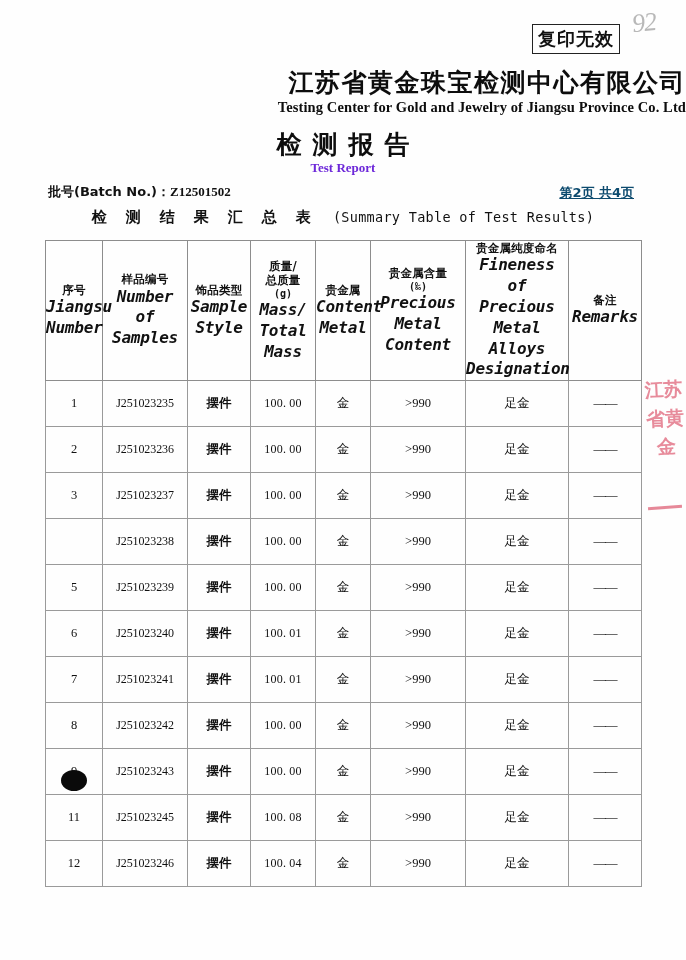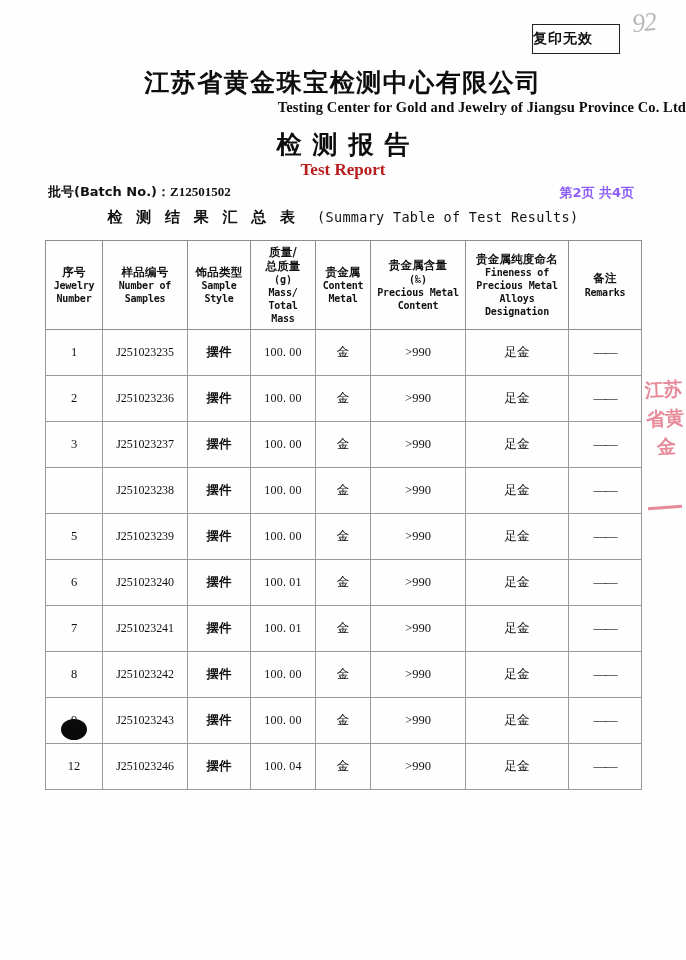--- a/index.html
+++ b/index.html
@@ -26,23 +26,23 @@
   
   .copy-invalid-box {
     position: absolute;
     left: 532px;
     top: 24px;
     width: 86px;
     height: 28px;
     border: 1.5px solid #222;
     display: flex;
     align-items: center;
-    justify-content: flex-start;
+    justify-content: center;
     font-family: Liberation Serif, serif;
-    font-size: 14px;
+    font-size: 18px;
     font-weight: 700;
     letter-spacing: 1px;
     color: #111;
   }
 
   .hand-mark {
     position: absolute;
     left: 632px;
     top: 8px;
     font-family: "Liberation Serif", serif;
@@ -53,21 +53,21 @@
     letter-spacing: -1px;
     user-select: none;
   }
 
   
   .org-cn {
     position: absolute;
     left: 0;
     right: 0;
     top: 66px;
-    text-align: center;
+    text-align: right;
     font-family: "DejaVu Sans", sans-serif;
     font-size: 25px;
     font-weight: 700;
     letter-spacing: 1.5px;
     color: #0d0d0d;
   }
   .org-en {
     position: absolute;
     left: 0;
     right: 0;
@@ -93,23 +93,23 @@
     text-indent: 11px;
     color: #0d0d0d;
   }
   .doc-title-en {
     position: absolute;
     left: 0;
     right: 0;
     top: 160px;
     text-align: center;
     font-family: "Liberation Serif", serif;
-    font-size: 17px;
-    font-weight: 700;
-    color: #b91c1c;
+    font-size: 13px;
+    font-weight: 700;
+    color: #6d28d9;
   }
 
   
   .batch-line {
     position: absolute;
     left: 48px;
     top: 183px;
     font-family: "DejaVu Sans", sans-serif;
     font-size: 13px;
     font-weight: 700;
@@ -120,36 +120,37 @@
     font-family: "Liberation Serif", serif;
     font-weight: 700;
   }
   .page-no {
     position: absolute;
     right: 52px;
     top: 184px;
     font-family: "DejaVu Sans", sans-serif;
     font-size: 13px;
     font-weight: 700;
-    color: #8b5cf6;
+    color: #0c4a6e;
     white-space: nowrap;
+    text-decoration: underline;
   }
 
   .summary-title {
     position: absolute;
     left: 0;
     right: 0;
     top: 208px;
     text-align: center;
     font-size: 15px;
     color: #111;
     white-space: nowrap;
   }
   .summary-title .cn {
-    font-family: Liberation Serif, serif;
+    font-family: Liberation Mono, monospace;
     font-weight: 700;
     letter-spacing: 5px;
   }
   .summary-title .en {
     font-family: "DejaVu Sans Mono", monospace;
     font-size: 13.5px;
     letter-spacing: 0.3px;
     margin-left: 17px;
   }
 
@@ -191,23 +192,24 @@
     display: block;
     font-family: "DejaVu Sans", sans-serif;
     font-size: 11.5px;
     font-weight: 700;
     line-height: 1.25;
     letter-spacing: 0.2px;
   }
   .hdr-en {
     display: block;
     font-family: "DejaVu Sans Mono", monospace;
-    font-size: 10px;
+    font-size: 16px;
     line-height: 1.3;
     letter-spacing: -0.2px;
+    font-style: italic;
   }
   .hdr-unit {
     display: block;
     font-family: "DejaVu Sans Mono", monospace;
     font-size: 10px;
     line-height: 1.3;
   }
 
   .cell-serial {
     font-family: "Liberation Serif", serif;
@@ -331,21 +333,21 @@
 
   <div class="summary-title">
     <span class="cn">检 测 结 果 汇 总 表</span><span class="en">(Summary Table of Test Results)</span>
   </div>
 
   <table class="result-table">
     <thead>
       <tr>
         <th class="c-serial">
           <span class="hdr-cn">序号</span>
-          <span class="hdr-en">Jewelry</span>
+          <span class="hdr-en">Jiangsu</span>
           <span class="hdr-en">Number</span>
         </th>
         <th class="c-sample">
           <span class="hdr-cn">样品编号</span>
           <span class="hdr-en">Number of</span>
           <span class="hdr-en">Samples</span>
         </th>
         <th class="c-style">
           <span class="hdr-cn">饰品类型</span>
           <span class="hdr-en">Sample</span>
@@ -468,20 +470,30 @@
           <td class="c-serial cell-serial">9<span class="ink-blob"></span></td>
           <td class="c-sample cell-sample">J251023243</td>
           <td class="c-style cell-style">摆件</td>
           <td class="c-mass cell-mass">100. 00</td>
           <td class="c-metal cell-metal">金</td>
           <td class="c-content cell-content">&gt;990</td>
           <td class="c-fineness cell-fineness">足金</td>
           <td class="c-remarks cell-remarks">——</td>
         </tr>
         <tr>
+          <td class="c-serial cell-serial">11</td>
+          <td class="c-sample cell-sample">J251023245</td>
+          <td class="c-style cell-style">摆件</td>
+          <td class="c-mass cell-mass">100. 08</td>
+          <td class="c-metal cell-metal">金</td>
+          <td class="c-content cell-content">&gt;990</td>
+          <td class="c-fineness cell-fineness">足金</td>
+          <td class="c-remarks cell-remarks">——</td>
+        </tr>
+        <tr>
           <td class="c-serial cell-serial">12</td>
           <td class="c-sample cell-sample">J251023246</td>
           <td class="c-style cell-style">摆件</td>
           <td class="c-mass cell-mass">100. 04</td>
           <td class="c-metal cell-metal">金</td>
           <td class="c-content cell-content">&gt;990</td>
           <td class="c-fineness cell-fineness">足金</td>
           <td class="c-remarks cell-remarks">——</td>
         </tr>
       </tbody>

